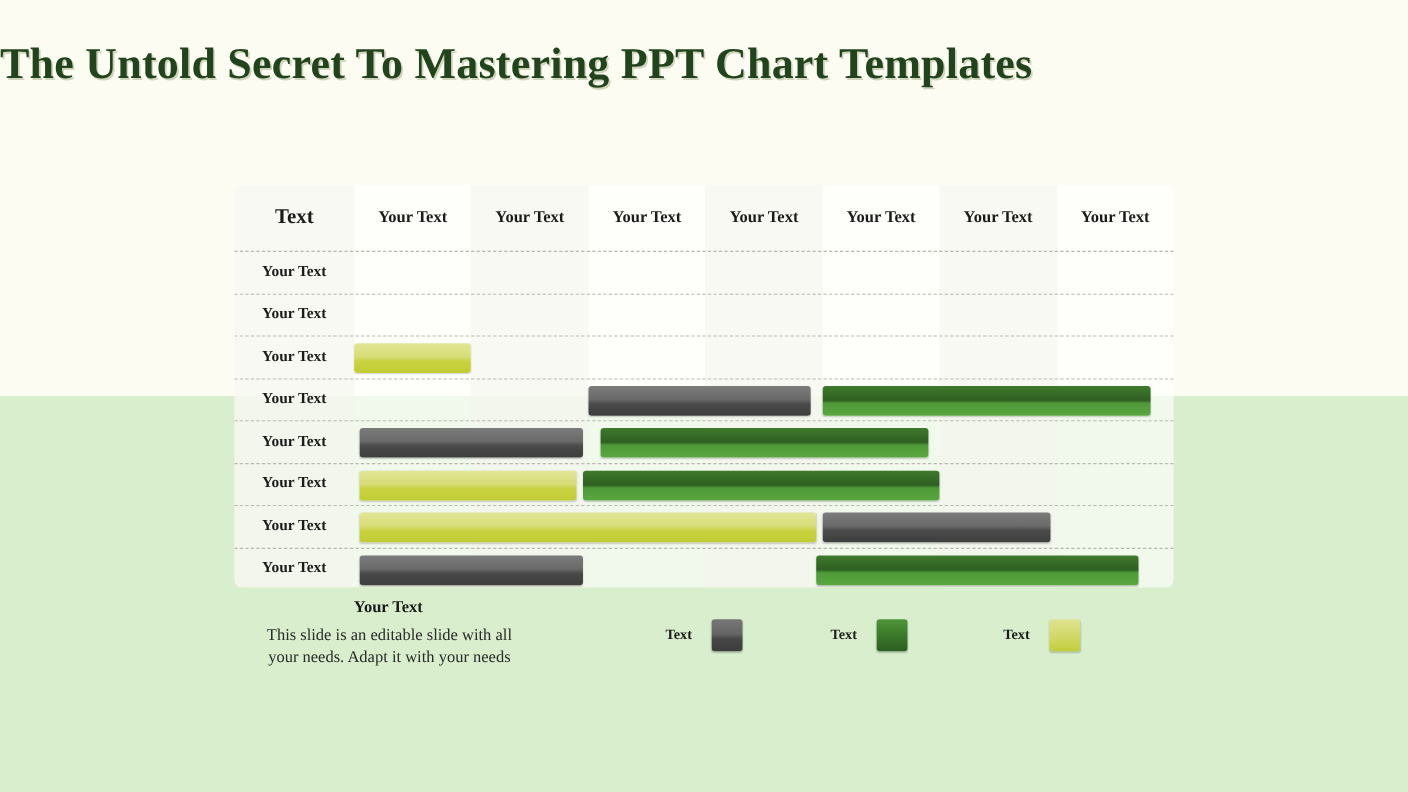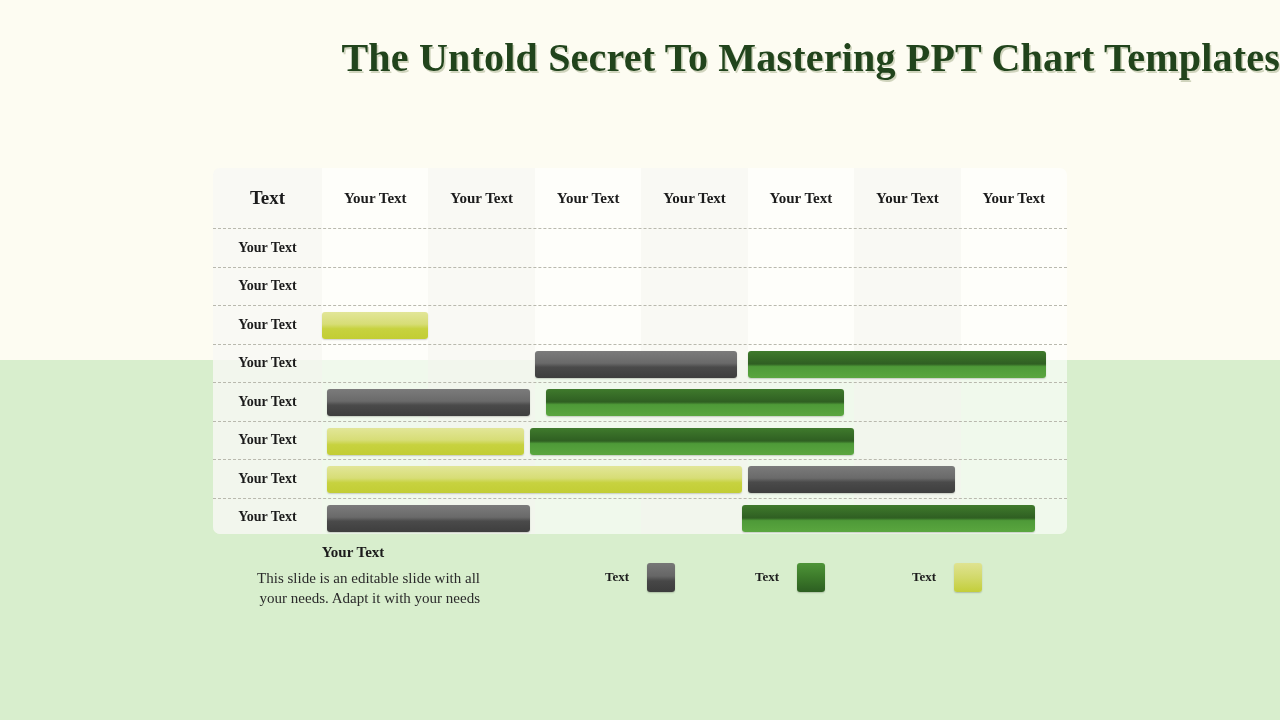--- a/index.html
+++ b/index.html
@@ -28,21 +28,21 @@
     left: 0; top: 360px;
     width: 1280px; height: 360px;
     background: #d8eecd;
   }
 
   
   #slide-title {
     position: absolute;
     left: 0; top: 34px;
     width: 1280px;
-    text-align: right;
+    text-align: left;
     font-size: 40px;
     font-weight: bold;
     color: #21441c;
     letter-spacing: 0.2px;
     text-shadow: 1.5px 1.5px 0 rgba(200,205,180,0.85);
     white-space: nowrap;
   }
 
   
   #chart-panel {
@@ -126,21 +126,21 @@
     width: 242px;
     text-align: center;
     font-size: 15px;
     font-weight: bold;
     color: #1b1b1b;
   }
   #caption-body {
     position: absolute;
     left: 228px; top: 568px;
     width: 252px;
-    text-align: right;
+    text-align: center;
     font-size: 15px;
     line-height: 20px;
     color: #2a2a2a;
   }
 
   
   .legend-item {
     position: absolute;
     top: 562px;
     height: 30px;

